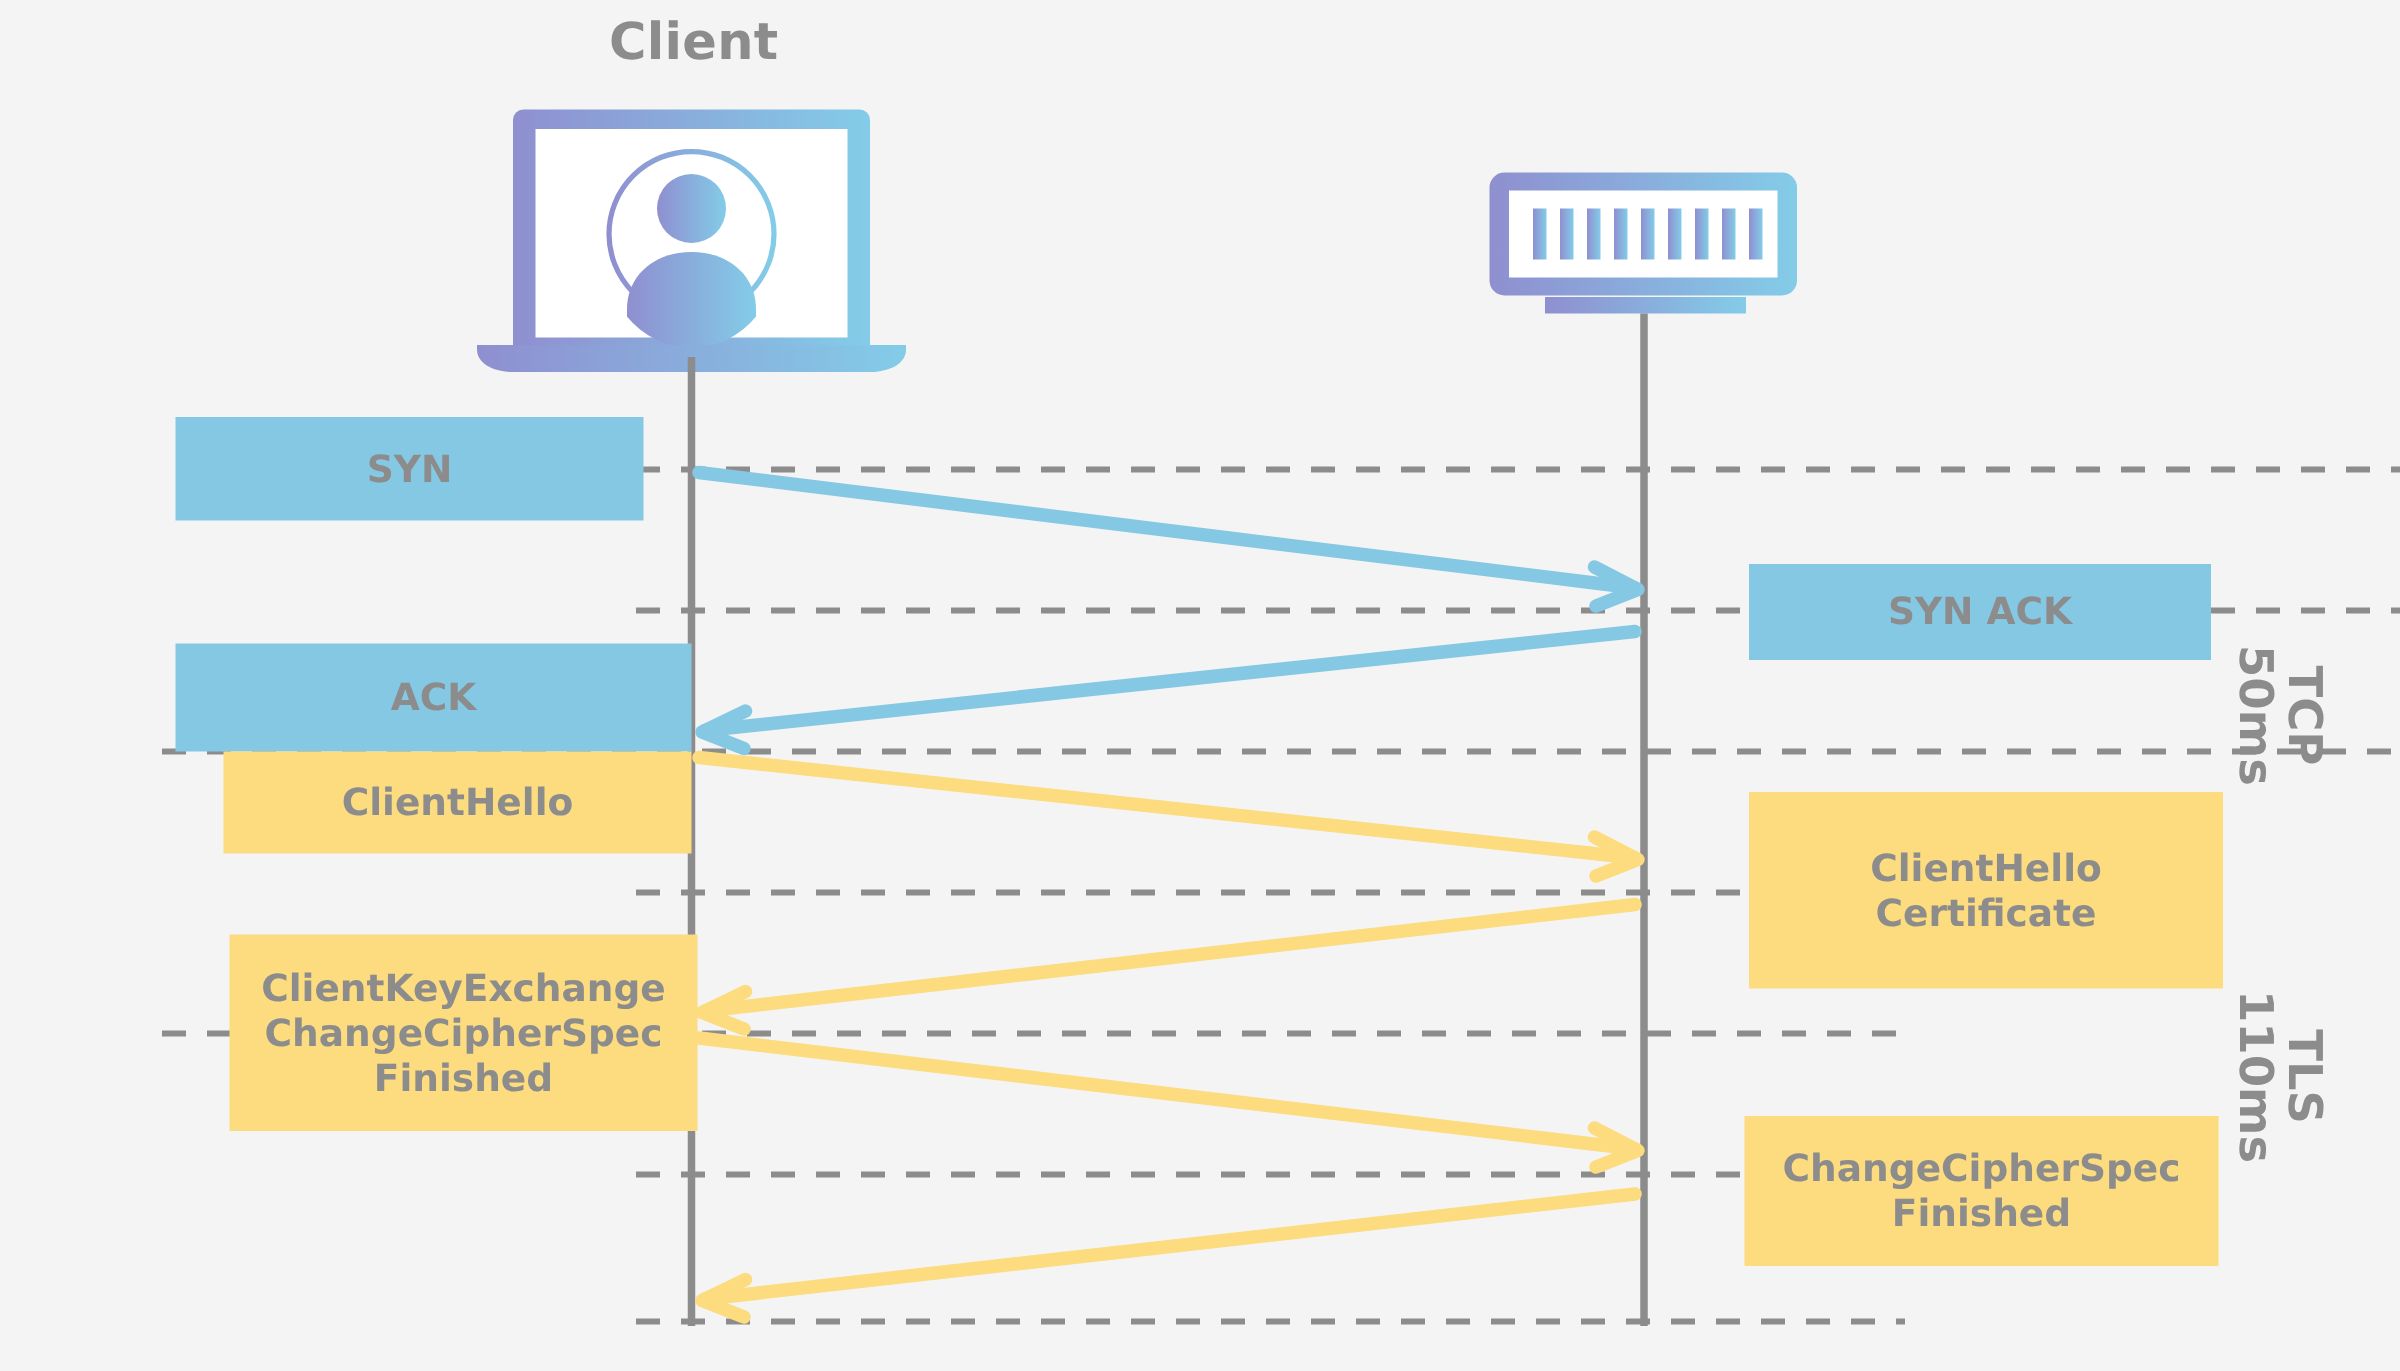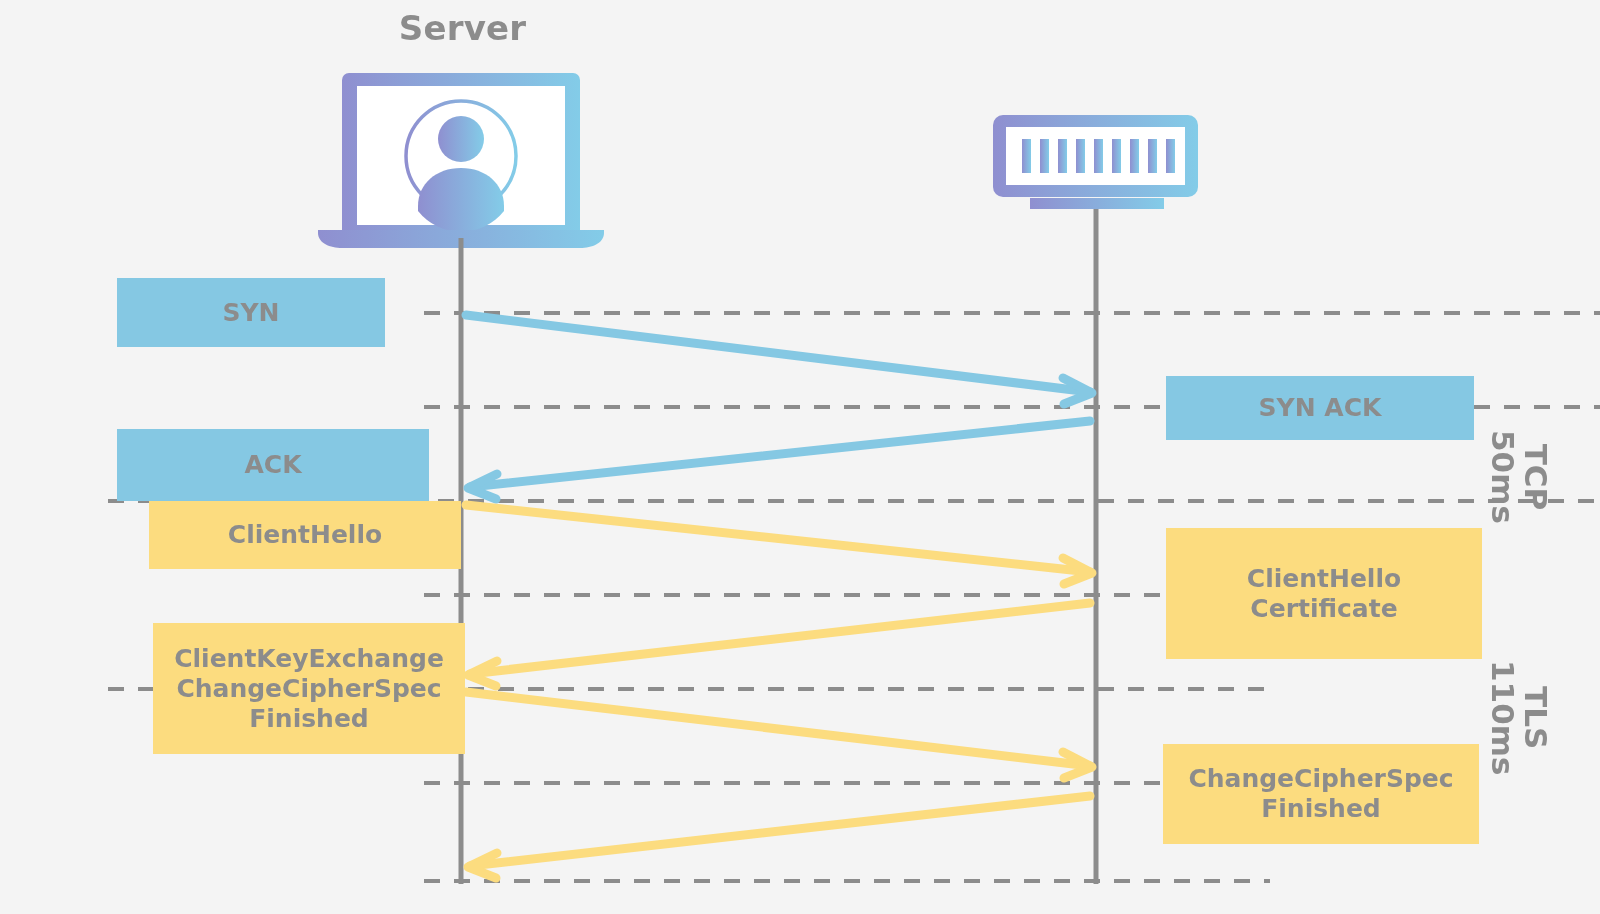--- a/index.html
+++ b/index.html
@@ -142,29 +142,29 @@
       <line x1="466" y1="692" x2="1090" y2="766" stroke="#fcdc7f" stroke-width="9" stroke-linecap="round"></line>
       <polyline points="1063,752 1092,767 1064,778" fill="none" stroke="#fcdc7f" stroke-width="9" stroke-linecap="round" stroke-linejoin="round"></polyline>
     </g>
 
     <g>
       <line x1="1090" y1="796" x2="470" y2="866" stroke="#fcdc7f" stroke-width="9" stroke-linecap="round"></line>
       <polyline points="497,853 468,867 496,878" fill="none" stroke="#fcdc7f" stroke-width="9" stroke-linecap="round" stroke-linejoin="round"></polyline>
     </g>
   </svg>
 
-  <div class="node-title" id="client-title">Server</div>
-
-  <div class="msg-box blue" style="left:117px;top:278px;width:268px;height:69px;text-align:center;">
+  <div class="node-title" id="client-title">Client</div>
+
+  <div class="msg-box blue" style="left:117px;top:278px;width:312px;height:69px;text-align:center;">
     <div class="lines">
       <div>SYN</div>
     </div>
   </div>
 
-  <div class="msg-box blue" style="left:117px;top:429px;width:312px;height:72px;">
+  <div class="msg-box blue" style="left:117px;top:429px;width:344px;height:72px;">
     <div class="lines">
       <div>ACK</div>
     </div>
   </div>
 
   <div class="msg-box yellow" style="left:117px;top:501px;width:312px;height:68px;margin-left:32px;">
     <div class="lines">
       <div>ClientHello</div>
     </div>
   </div>

